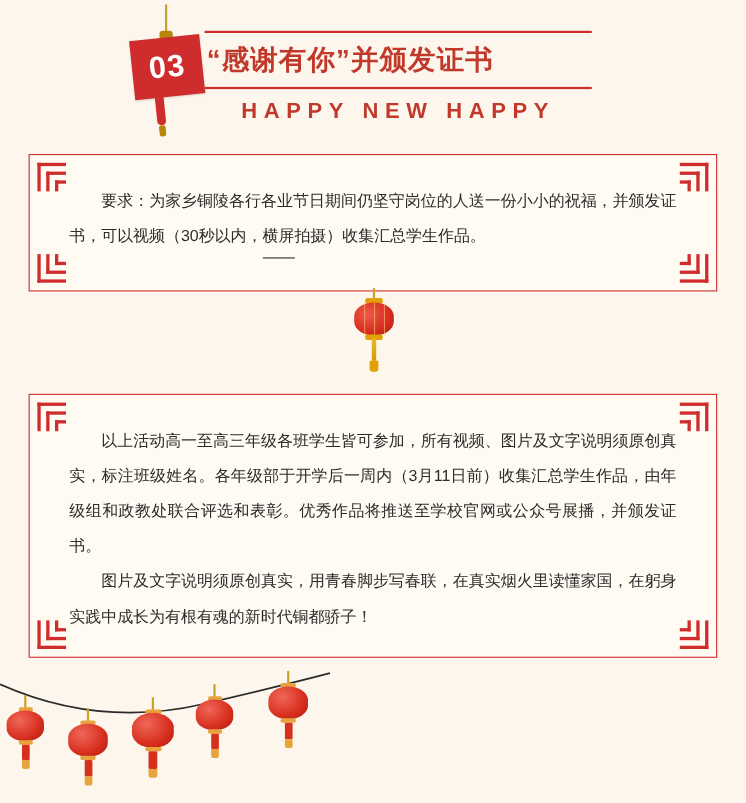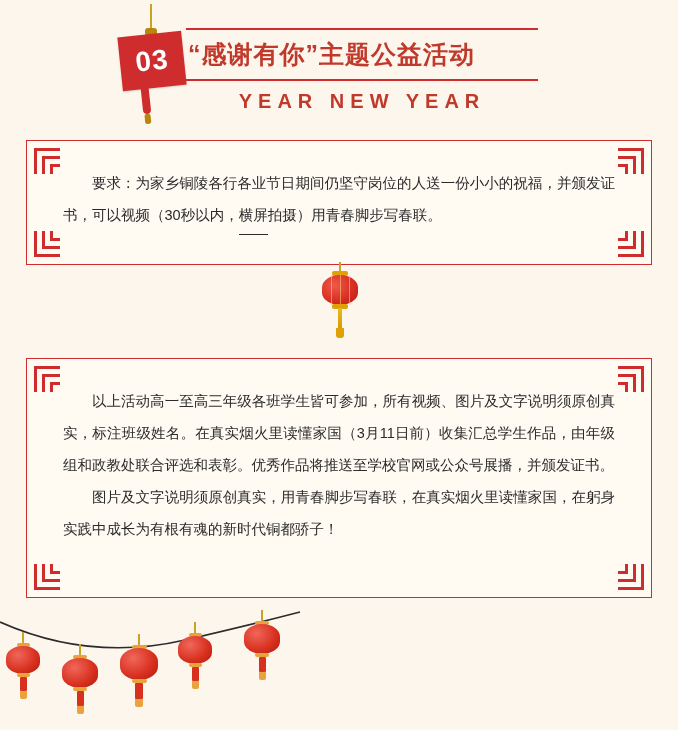--- a/index.html
+++ b/index.html
@@ -261,23 +261,23 @@
   <div class="ribbon-wrap">
     <div class="ribbon-string"></div>
     <div class="ribbon-knot"></div>
     <div class="ribbon-tag">
       <div class="num">03</div>
     </div>
     <div class="tassel"></div>
   </div>
 
   <div class="rule-top"></div>
-  <div class="title-line">“感谢有你”主题公益活动</div>
+  <div class="title-line">“感谢有你”并颁发证书</div>
   <div class="rule-bottom"></div>
-  <div class="subtitle">YEAR NEW YEAR</div>
+  <div class="subtitle">HAPPY NEW HAPPY</div>
 </div>
 
 <div class="box" id="box-requirement">
   <div class="corner c-tl">
       <i class="h1"></i>
       <i class="v1"></i>
       <i class="h2"></i>
       <i class="v2"></i>
       <i class="h3"></i>
       <i class="v3"></i>
@@ -301,21 +301,21 @@
   <div class="corner c-br">
       <i class="h1"></i>
       <i class="v1"></i>
       <i class="h2"></i>
       <i class="v2"></i>
       <i class="h3"></i>
       <i class="v3"></i>
     </div>
 
   <div class="box-body">
-    <p><span>要求：为家乡铜陵各行各业节日期间仍坚守岗位的人送一份小小的祝福，并颁发证书，可以视频（30秒以内，</span><span class="underline-emph">横屏</span><span>拍摄）用青春脚步写春联。</span></p>
+    <p><span>要求：为家乡铜陵各行各业节日期间仍坚守岗位的人送一份小小的祝福，并颁发证书，可以视频（30秒以内，</span><span class="underline-emph">横屏</span><span>拍摄）收集汇总学生作品。</span></p>
   </div>
 </div>
 
 <div class="center-lantern">
   <div class="cl-string"></div>
   <div class="cl-cap"></div>
   <div class="cl-body"></div>
   <div class="cl-rib" style="left:13px;"></div>
   <div class="cl-rib" style="left:22px;"></div>
   <div class="cl-rib" style="left:31px;"></div>
@@ -351,21 +351,21 @@
   <div class="corner c-br">
       <i class="h1"></i>
       <i class="v1"></i>
       <i class="h2"></i>
       <i class="v2"></i>
       <i class="h3"></i>
       <i class="v3"></i>
     </div>
 
   <div class="box-body">
-    <p>以上活动高一至高三年级各班学生皆可参加，所有视频、图片及文字说明须原创真实，标注班级姓名。在真实烟火里读懂家国（3月11日前）收集汇总学生作品，由年级组和政教处联合评选和表彰。优秀作品将推送至学校官网或公众号展播，并颁发证书。</p>
+    <p>以上活动高一至高三年级各班学生皆可参加，所有视频、图片及文字说明须原创真实，标注班级姓名。各年级部于开学后一周内（3月11日前）收集汇总学生作品，由年级组和政教处联合评选和表彰。优秀作品将推送至学校官网或公众号展播，并颁发证书。</p>
     <p>图片及文字说明须原创真实，用青春脚步写春联，在真实烟火里读懂家国，在躬身实践中成长为有根有魂的新时代铜都骄子！</p>
   </div>
 </div>
 
 <div class="bottom-scene">
   <svg width="678" height="138" style="position:absolute;left:0;top:0;">
     <path d="M0,30 Q90,70 185,48 Q250,33 300,20" stroke="#2b2b2b" stroke-width="1.6" fill="none"></path>
   </svg>
 
   <div class="lantern" style="left:6px;  top:40px; width:34px; height:70px;">

